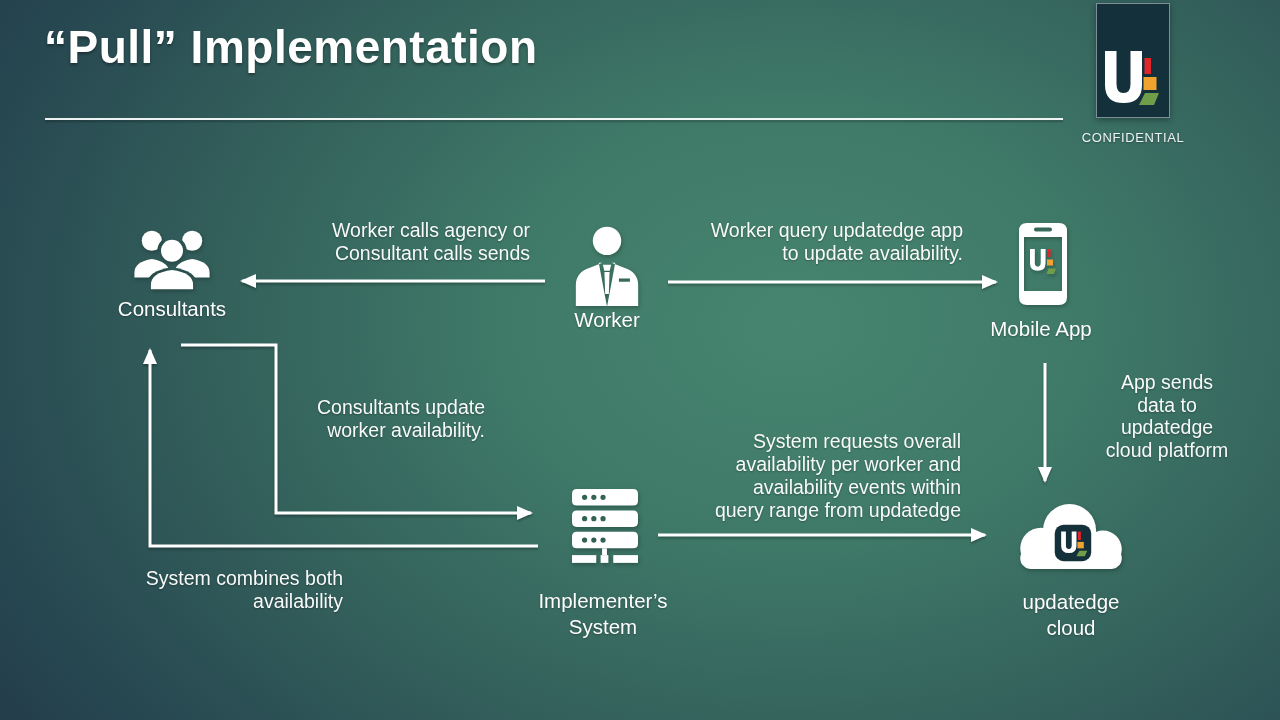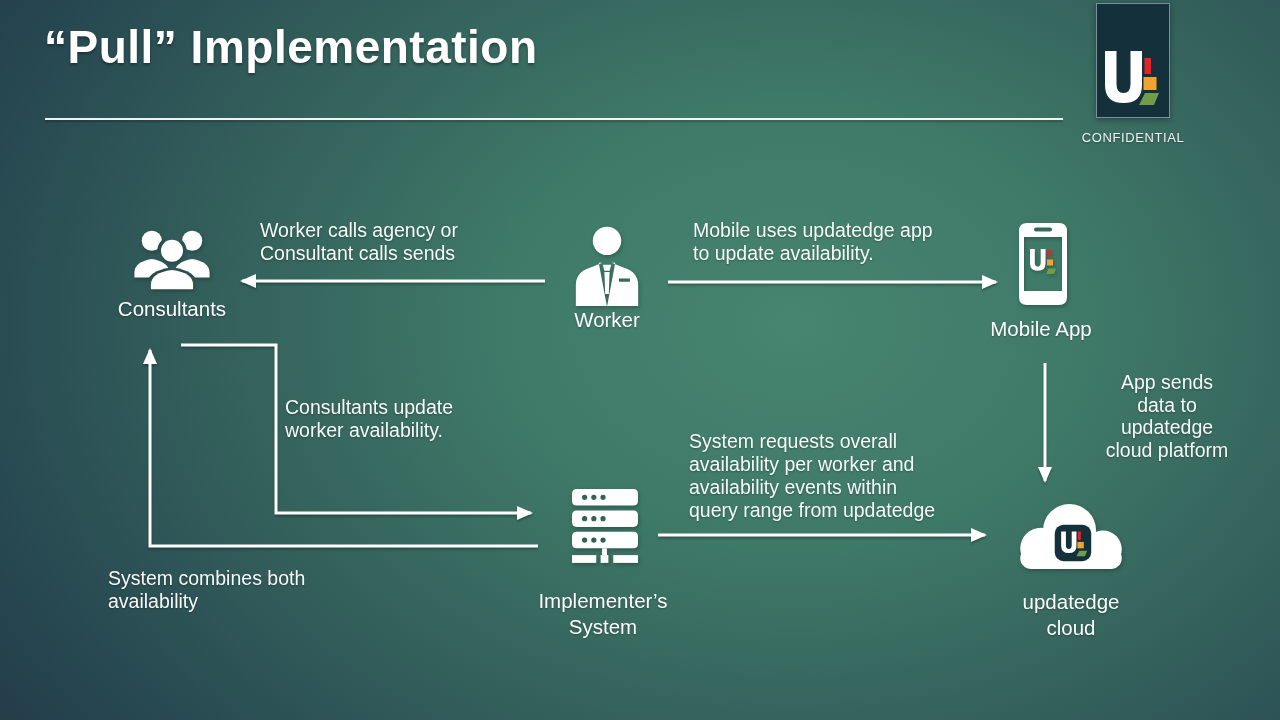--- a/index.html
+++ b/index.html
@@ -16,21 +16,21 @@
   }
   .title-rule{left:45px;top:118px;width:1018px;height:2px;background:rgba(255,255,255,.92);
     box-shadow:0 2px 2px rgba(0,0,0,.25);}
   .logo-badge{left:1096px;top:3px;width:74px;height:115px;background:#14303a;
     border:1px solid rgba(210,220,225,.55);box-sizing:border-box;box-shadow:0 2px 6px rgba(0,0,0,.35);}
   .confidential{left:1072px;top:130px;width:122px;text-align:center;font-size:13px;
     letter-spacing:.6px;color:#eef3f4;text-shadow:0 1px 2px rgba(0,0,0,.3);}
   .icon{position:absolute;filter:drop-shadow(1px 2px 2px rgba(0,0,0,.25));}
   .arrows{position:absolute;left:0;top:0;filter:drop-shadow(0 2px 1px rgba(0,0,0,.28));}
   .arrow{stroke:#ffffff;stroke-width:3;fill:none;}
-  .lbl{position:absolute;text-align:left;font-size:19.5px;line-height:23px;
+  .lbl{position:absolute;text-align:right;font-size:19.5px;line-height:23px;
     color:#f7faf9;text-shadow:0 1px 2px rgba(0,0,0,.3);}
   .lbl.left{text-align:center;}
   .node-lbl{position:absolute;text-align:center;font-size:20.5px;line-height:26px;
     color:#ffffff;text-shadow:0 1px 2px rgba(0,0,0,.3);}
 </style>
 </head>
 <body>
 
 <div class="slide">
 
@@ -154,21 +154,21 @@
     <div>updatedge</div>
     <div>cloud</div>
   </div>
 
   <div class="lbl" style="left:260px;top:219px;width:270px">
     <div>Worker calls agency or</div>
     <div>Consultant calls sends</div>
   </div>
 
   <div class="lbl" style="left:693px;top:219px;width:270px">
-    <div>Mobile uses updatedge app</div>
+    <div>Worker query updatedge app</div>
     <div>to update availability.</div>
   </div>
 
   <div class="lbl left" style="left:1077px;top:371px;width:180px;line-height:22.5px">
     <div>App sends</div>
     <div>data to</div>
     <div>updatedge</div>
     <div>cloud platform</div>
   </div>
 

